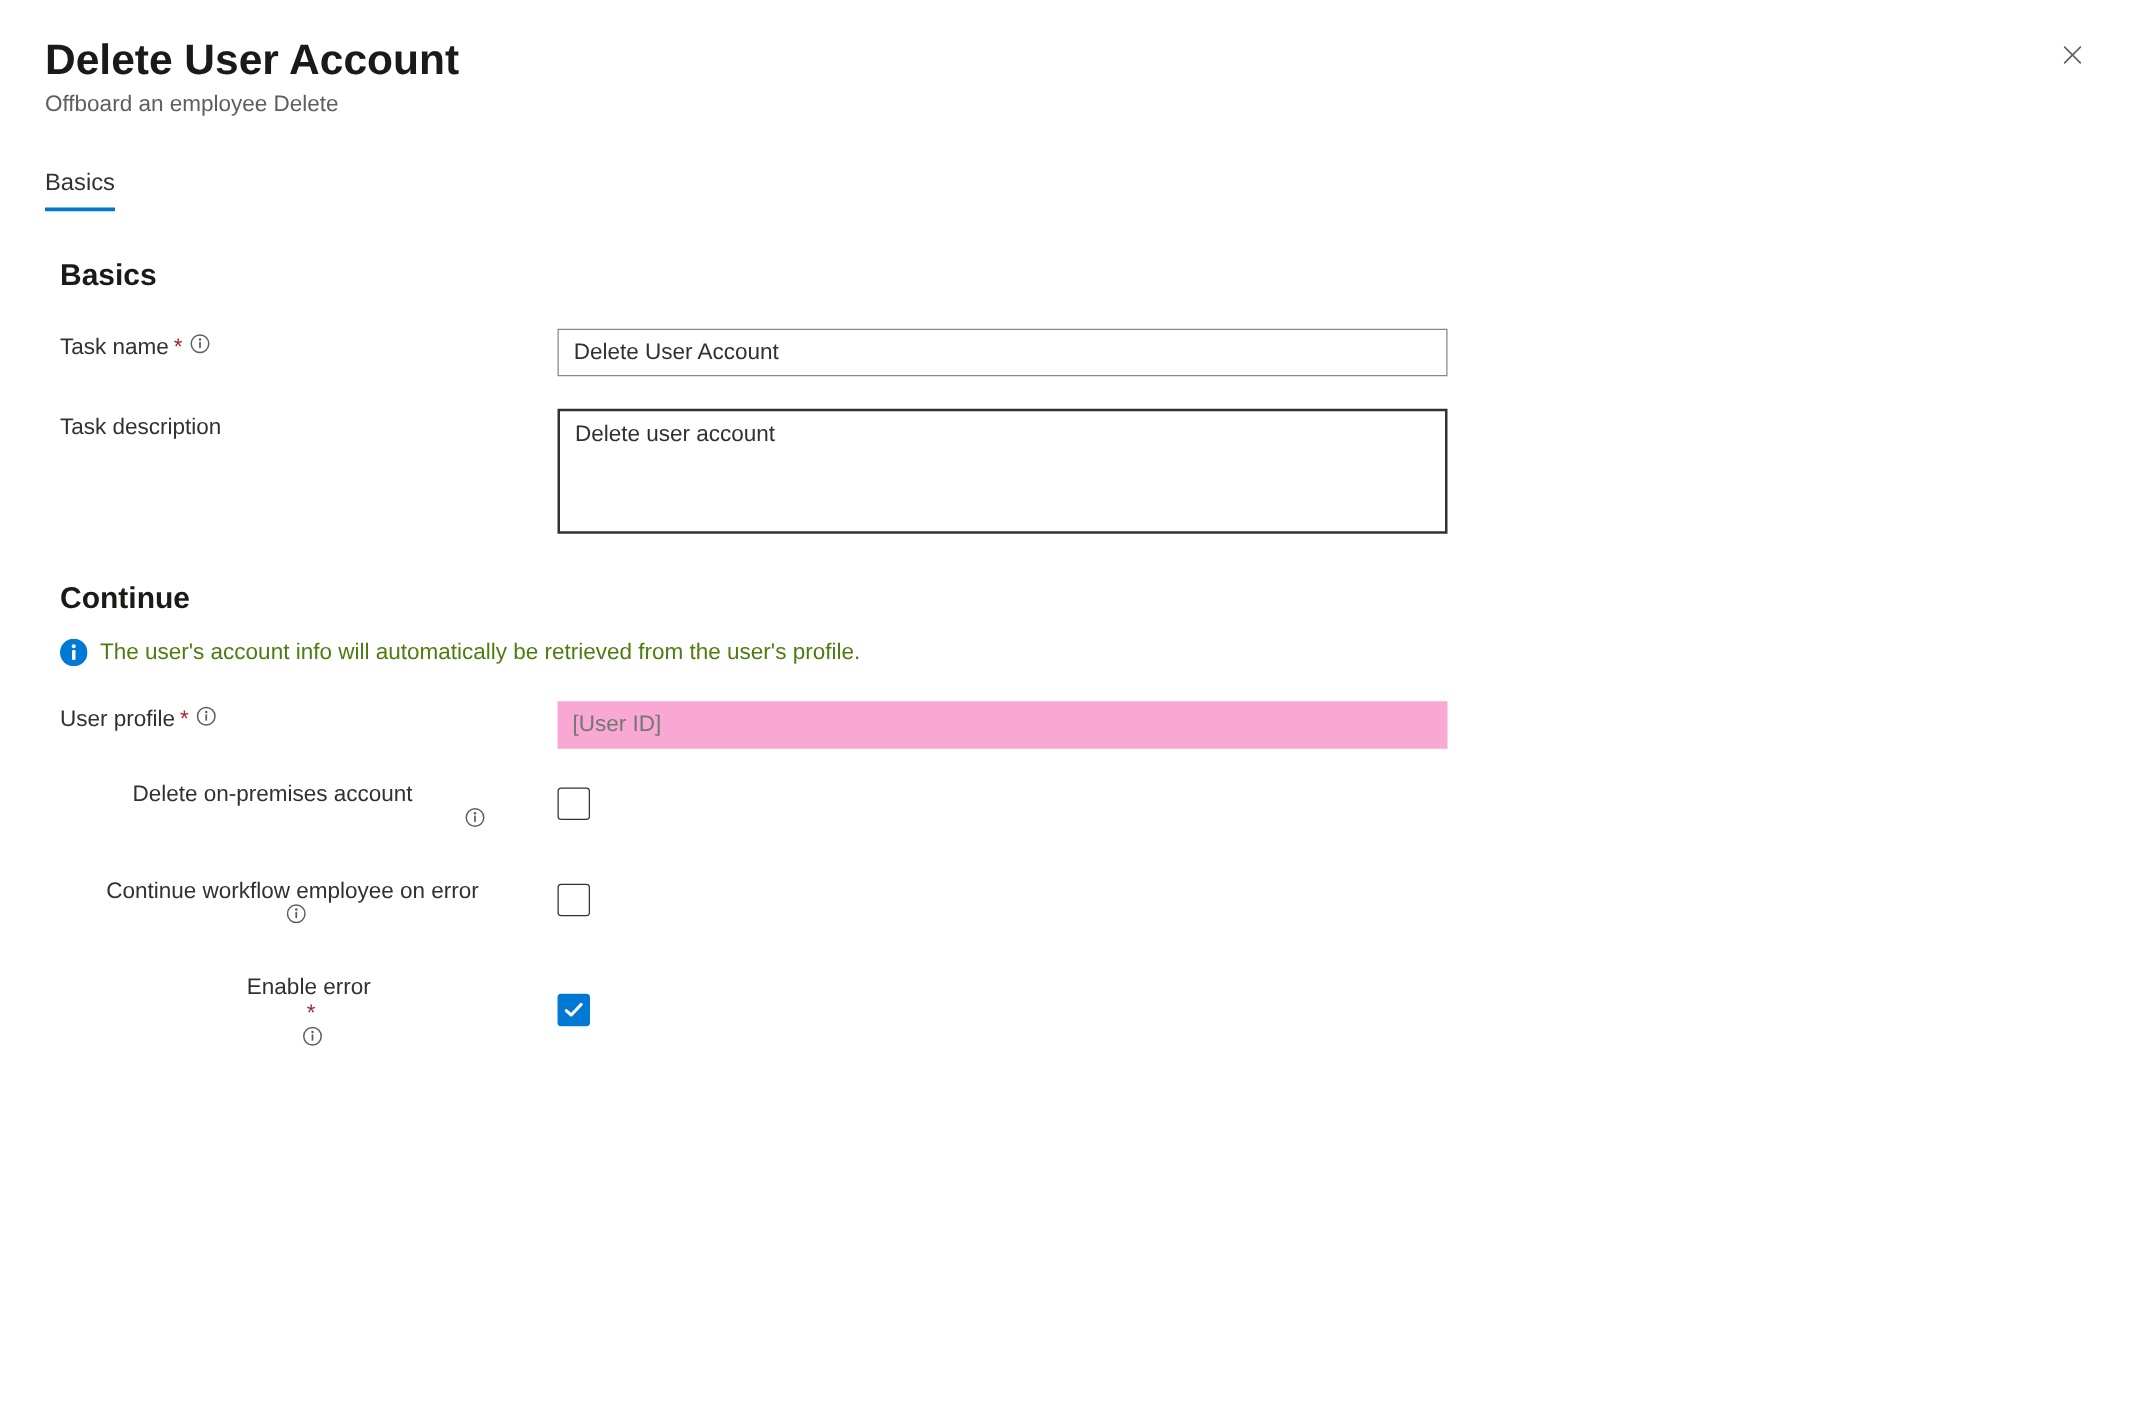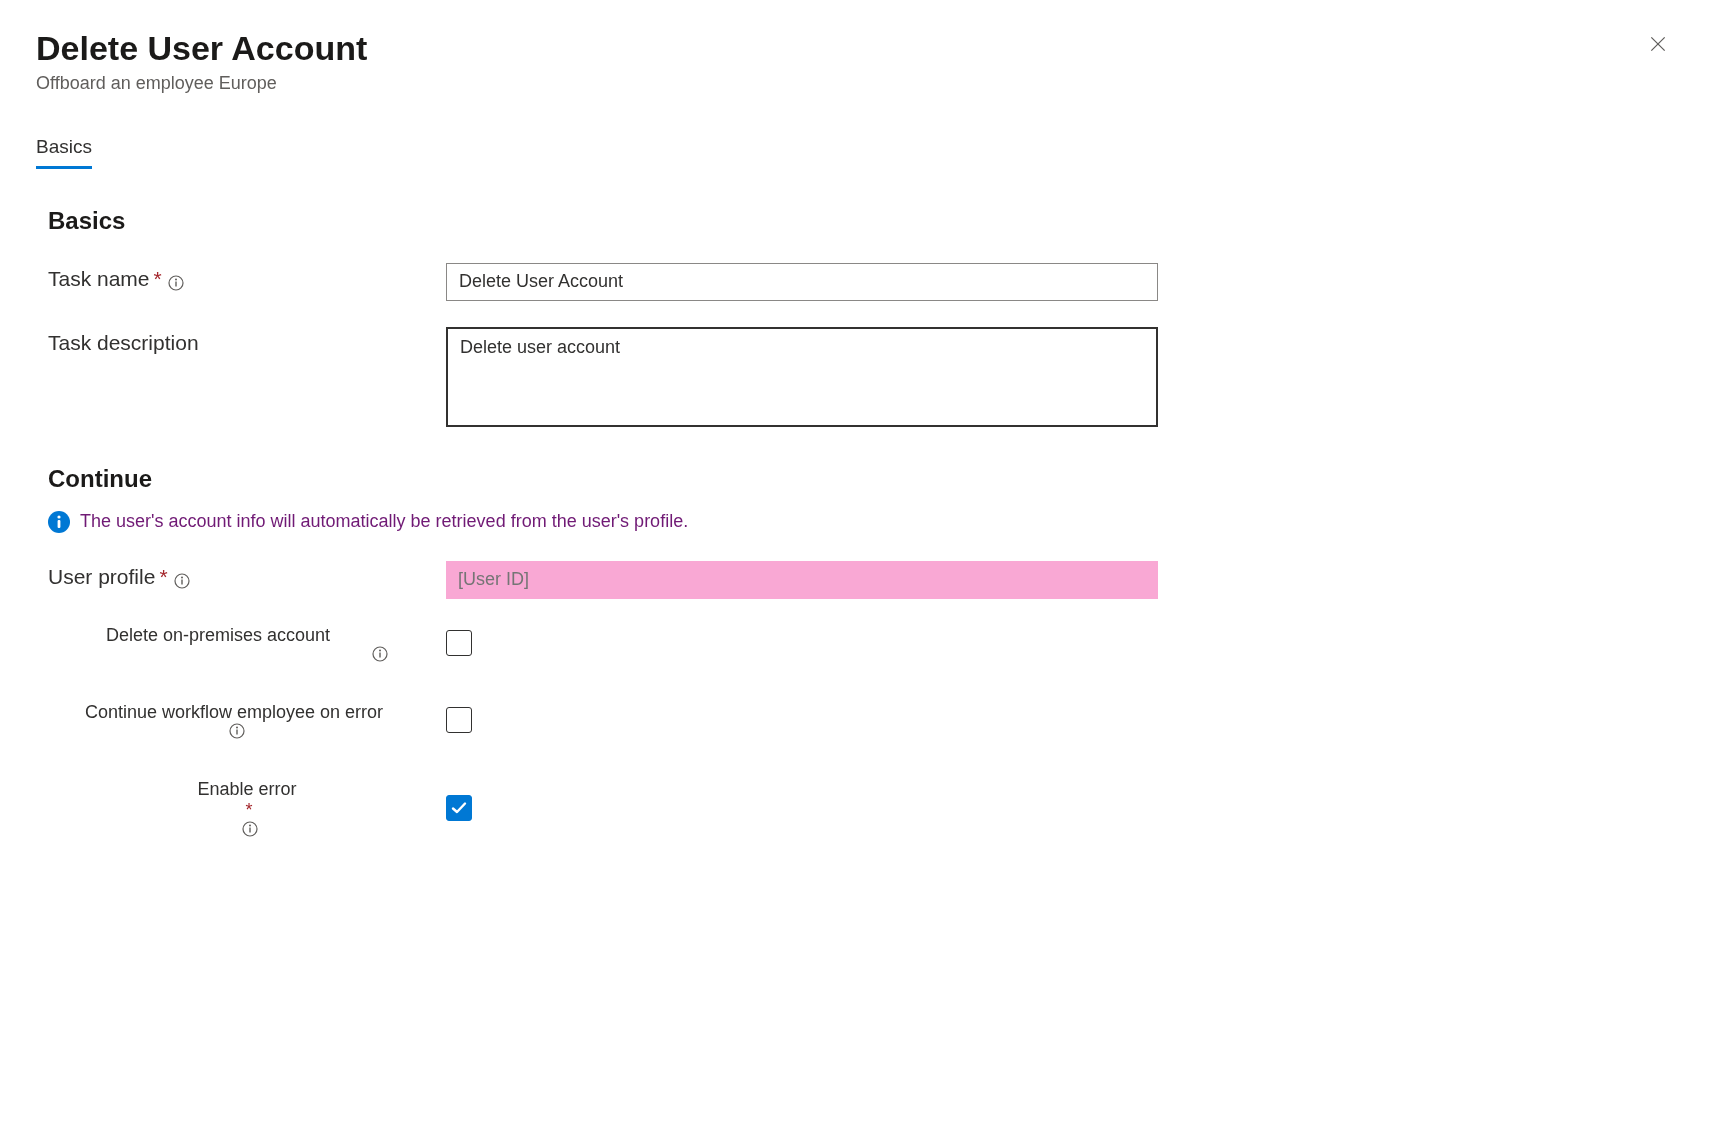--- a/index.html
+++ b/index.html
@@ -69,22 +69,22 @@
     }
     .form-row {
       display: flex;
       align-items: flex-start;
       margin-bottom: 26px;
     }
     .label-cell {
       width: 398px;
       flex-shrink: 0;
       display: flex;
-      align-items: flex-end;
-      font-size: 21px;
+      align-items: flex-start;
+      font-size: 18px;
       color: #323130;
       padding-top: 4px;
     }
     .required {
       color: #a4262c;
       margin-left: 4px;
     }
     .info-icon {
       display: inline-flex;
       align-items: center;
@@ -124,21 +124,21 @@
       font-size: 18px;
       font-family: inherit;
       color: #605e5c;
     }
     .info-banner {
       display: flex;
       align-items: center;
       gap: 10px;
       margin: 18px 0 28px 12px;
       font-size: 18px;
-      color: #701a75;
+      color: #4d7c0f;
       text-align: right;
     }
     .info-banner-icon {
       width: 22px;
       height: 22px;
       flex-shrink: 0;
     }
     .checkbox {
       width: 26px;
       height: 26px;
@@ -182,21 +182,21 @@
       margin-bottom: 40px;
       margin-left: 12px;
     }
   </style>
 </head>
 <body>
 
 <div class="header-row">
   <div>
     <h1 class="page-title">Delete User Account</h1>
-    <div class="page-subtitle">Offboard an employee Europe</div>
+    <div class="page-subtitle">Offboard an employee Delete</div>
   </div>
   <button class="close-btn">
     <svg viewBox="0 0 24 24">
       <path d="M4 4 L20 20 M20 4 L4 20" stroke="currentColor" stroke-width="1.5" fill="none"></path>
     </svg>
   </button>
 </div>
 
 <div class="tabs">
   <div class="tab">Basics</div>

